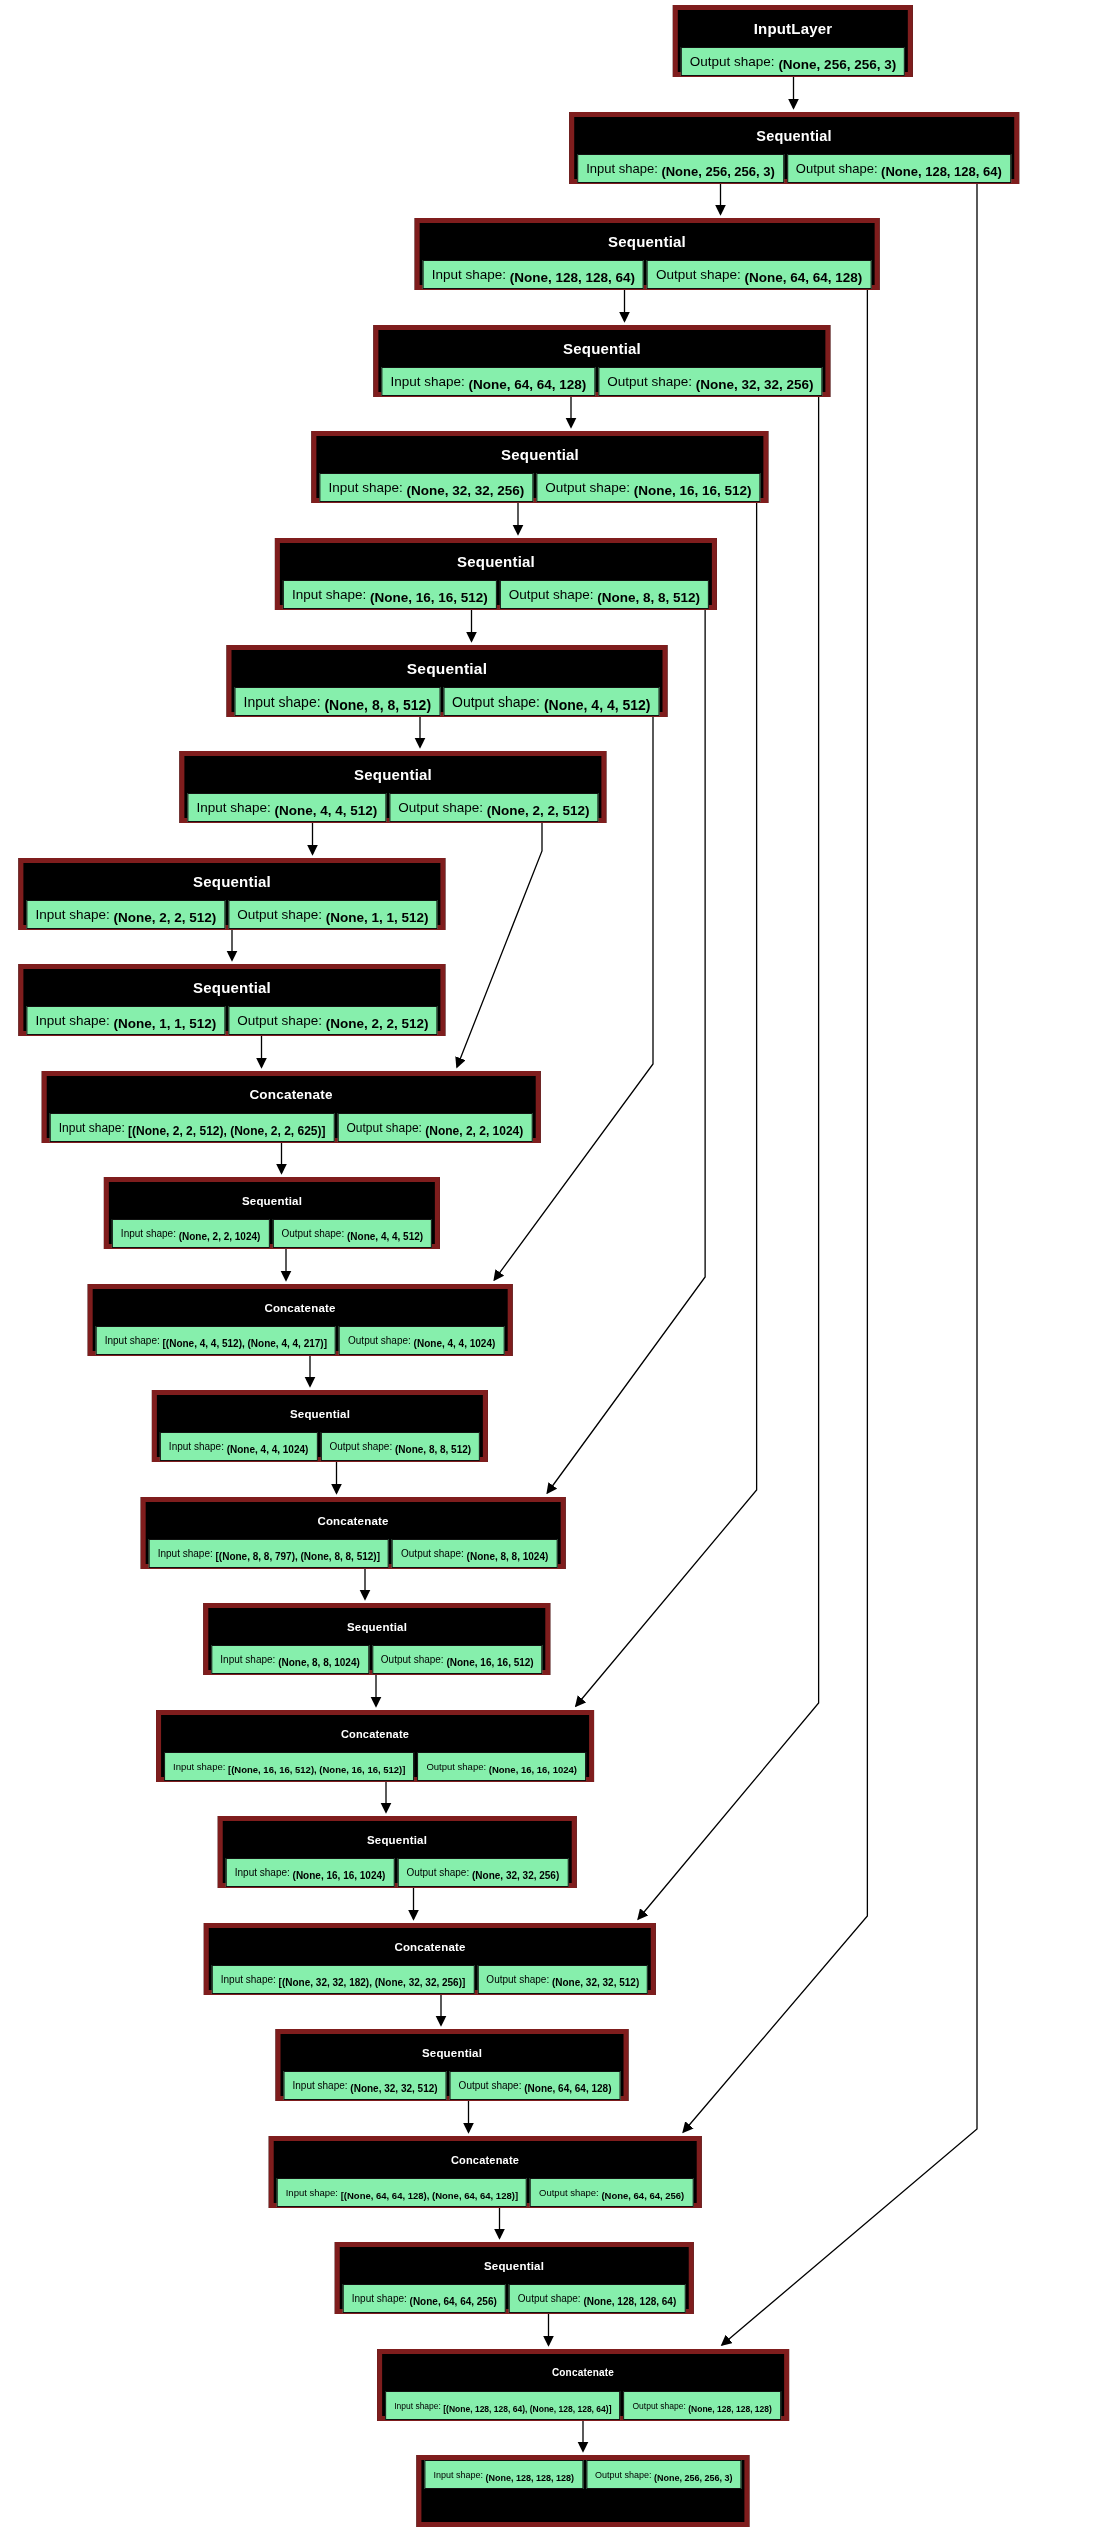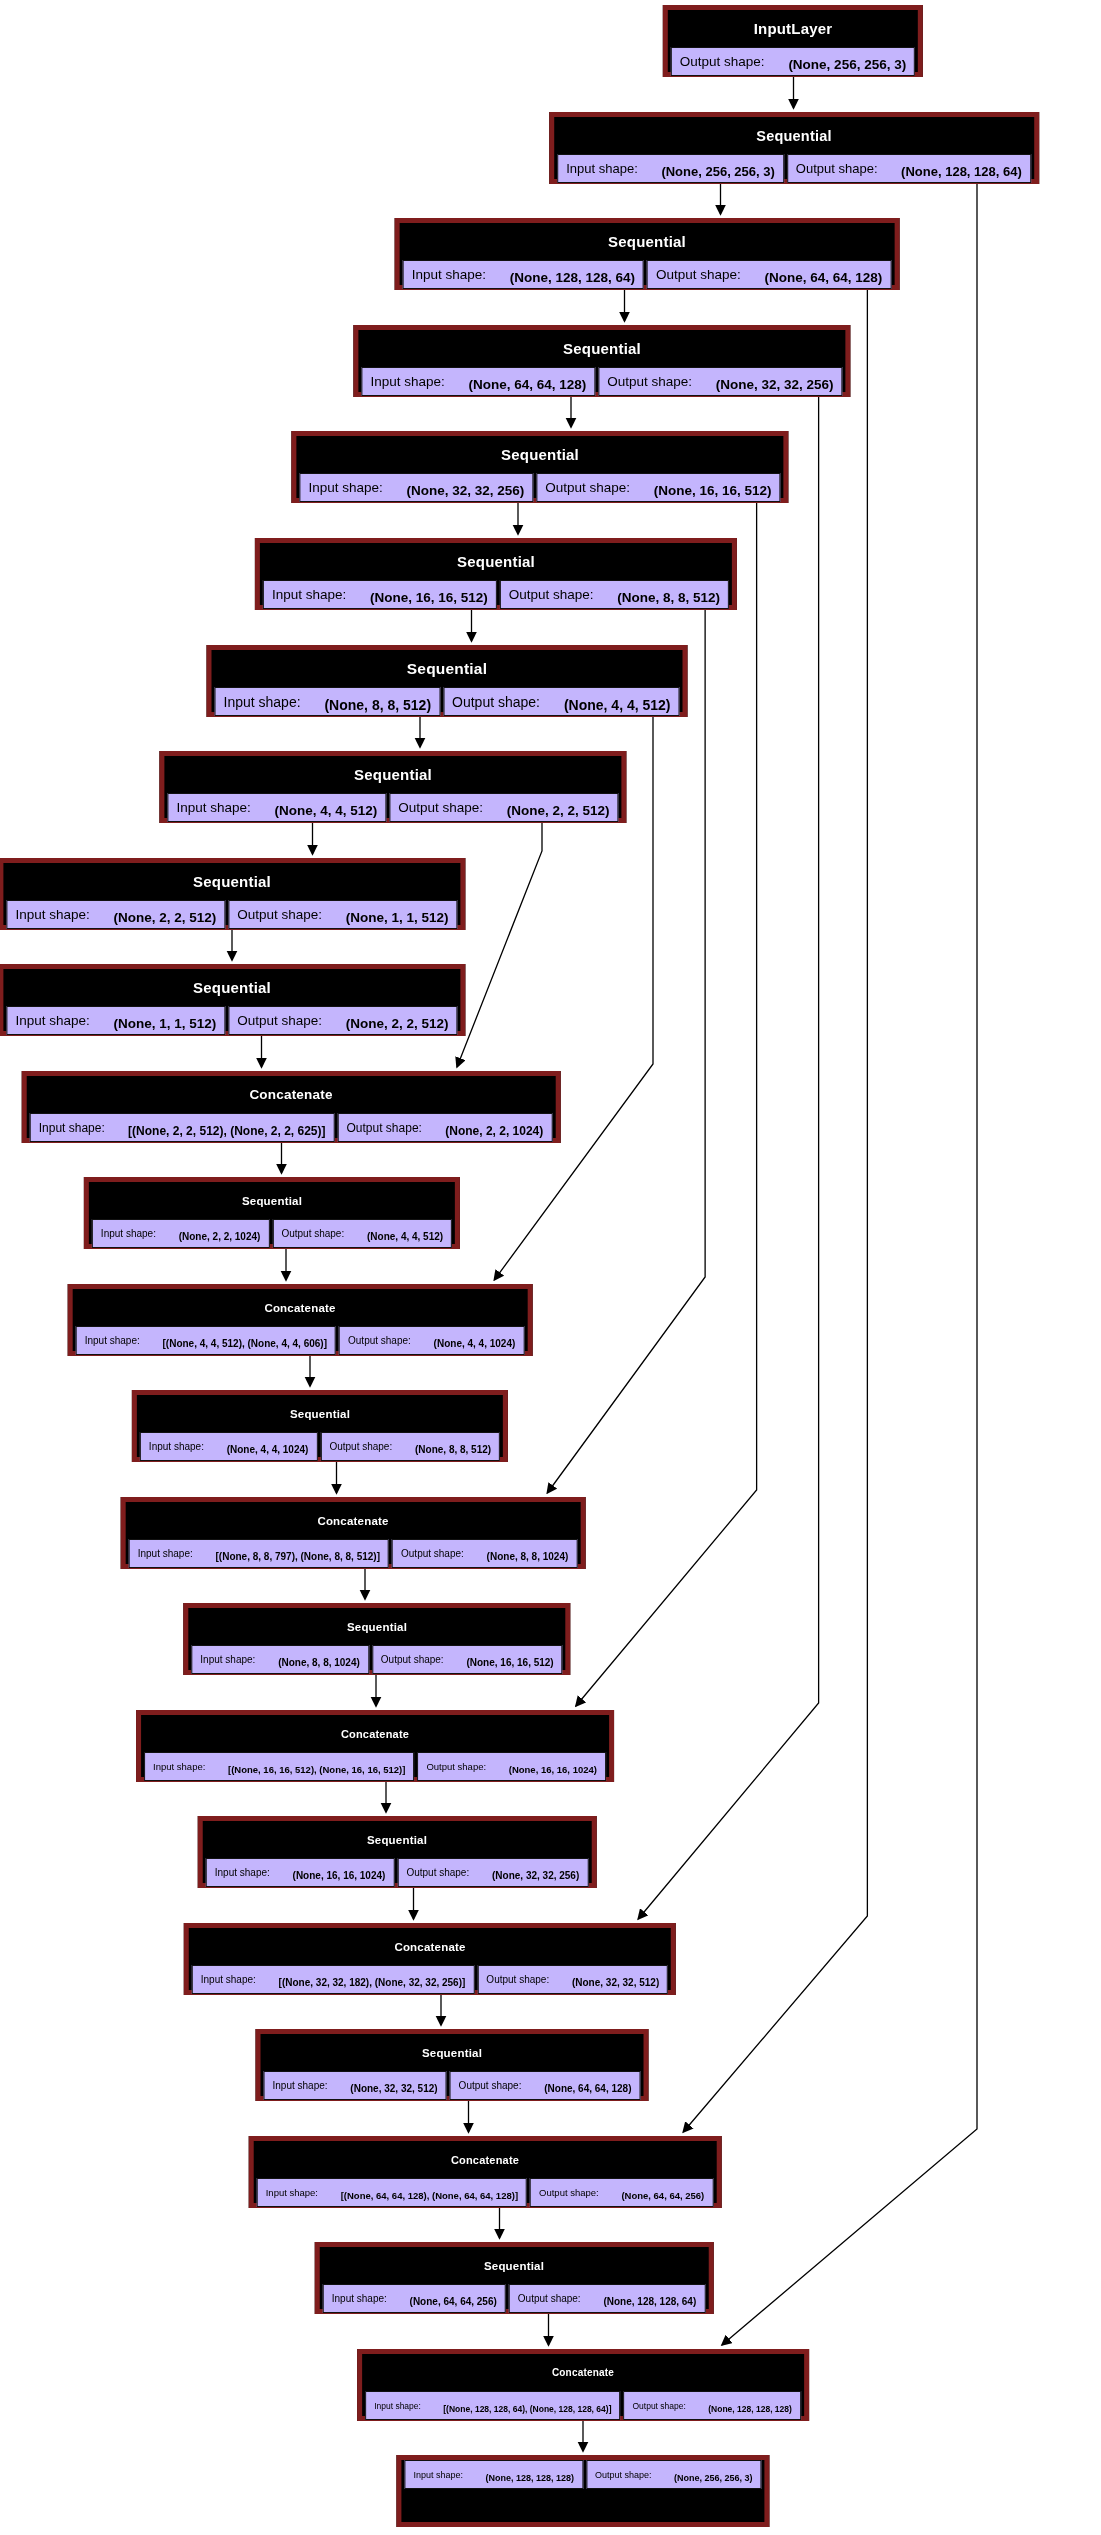--- a/index.html
+++ b/index.html
@@ -13,25 +13,24 @@
     background:#000; border:5px solid #7f1d1d; box-sizing:border-box;
     height:72px; z-index:2; white-space:nowrap;
   }
   .node .title{
     height:37px; display:flex; align-items:center; justify-content:center;
     color:#fff; font-weight:bold; padding:0 12px;
     font-size:calc(1em + 1.5px); letter-spacing:.2px;
   }
   .cells{display:flex; gap:3px; margin:0 3px; height:29px;}
   .cell{
-    background:#c4b5fd; border:1px solid #111; box-sizing:border-box;
+    background:#86efac; border:1px solid #111; box-sizing:border-box;
     display:flex; align-items:center; justify-content:center;
     padding:0 8px; white-space:pre; flex:1 1 auto; overflow:hidden;
     color:#000;
-    gap:20px;
   }
   .cell b{font-weight:bold;margin-top:6px;}
 </style>
 </head>
 <body>
 
 <div id="canvas">
   <svg id="edges" width="1101" height="2535" viewBox="0 0 1101 2535" xmlns="http://www.w3.org/2000/svg">
     <defs>
       <marker id="arrow" viewBox="0 0 10 10" refX="8.5" refY="5" markerWidth="8.5" markerHeight="8.5" orient="auto-start-reverse">
@@ -148,21 +147,21 @@
     <div class="node" style="left: 272px; top: 1177px; font-size: 10px;">
       <div class="title">Sequential</div>
       <div class="cells">
         <div class="cell"><span>Input shape: </span><b>(None, 2, 2, 1024)</b></div>
         <div class="cell"><span>Output shape: </span><b>(None, 4, 4, 512)</b></div>
       </div>
     </div>
     <div class="node" style="left: 300px; top: 1284px; font-size: 10px;">
       <div class="title">Concatenate</div>
       <div class="cells">
-        <div class="cell"><span>Input shape: </span><b>[(None, 4, 4, 512), (None, 4, 4, 606)]</b></div>
+        <div class="cell"><span>Input shape: </span><b>[(None, 4, 4, 512), (None, 4, 4, 217)]</b></div>
         <div class="cell"><span>Output shape: </span><b>(None, 4, 4, 1024)</b></div>
       </div>
     </div>
     <div class="node" style="left: 320px; top: 1390px; font-size: 10px;">
       <div class="title">Sequential</div>
       <div class="cells">
         <div class="cell"><span>Input shape: </span><b>(None, 4, 4, 1024)</b></div>
         <div class="cell"><span>Output shape: </span><b>(None, 8, 8, 512)</b></div>
       </div>
     </div>

